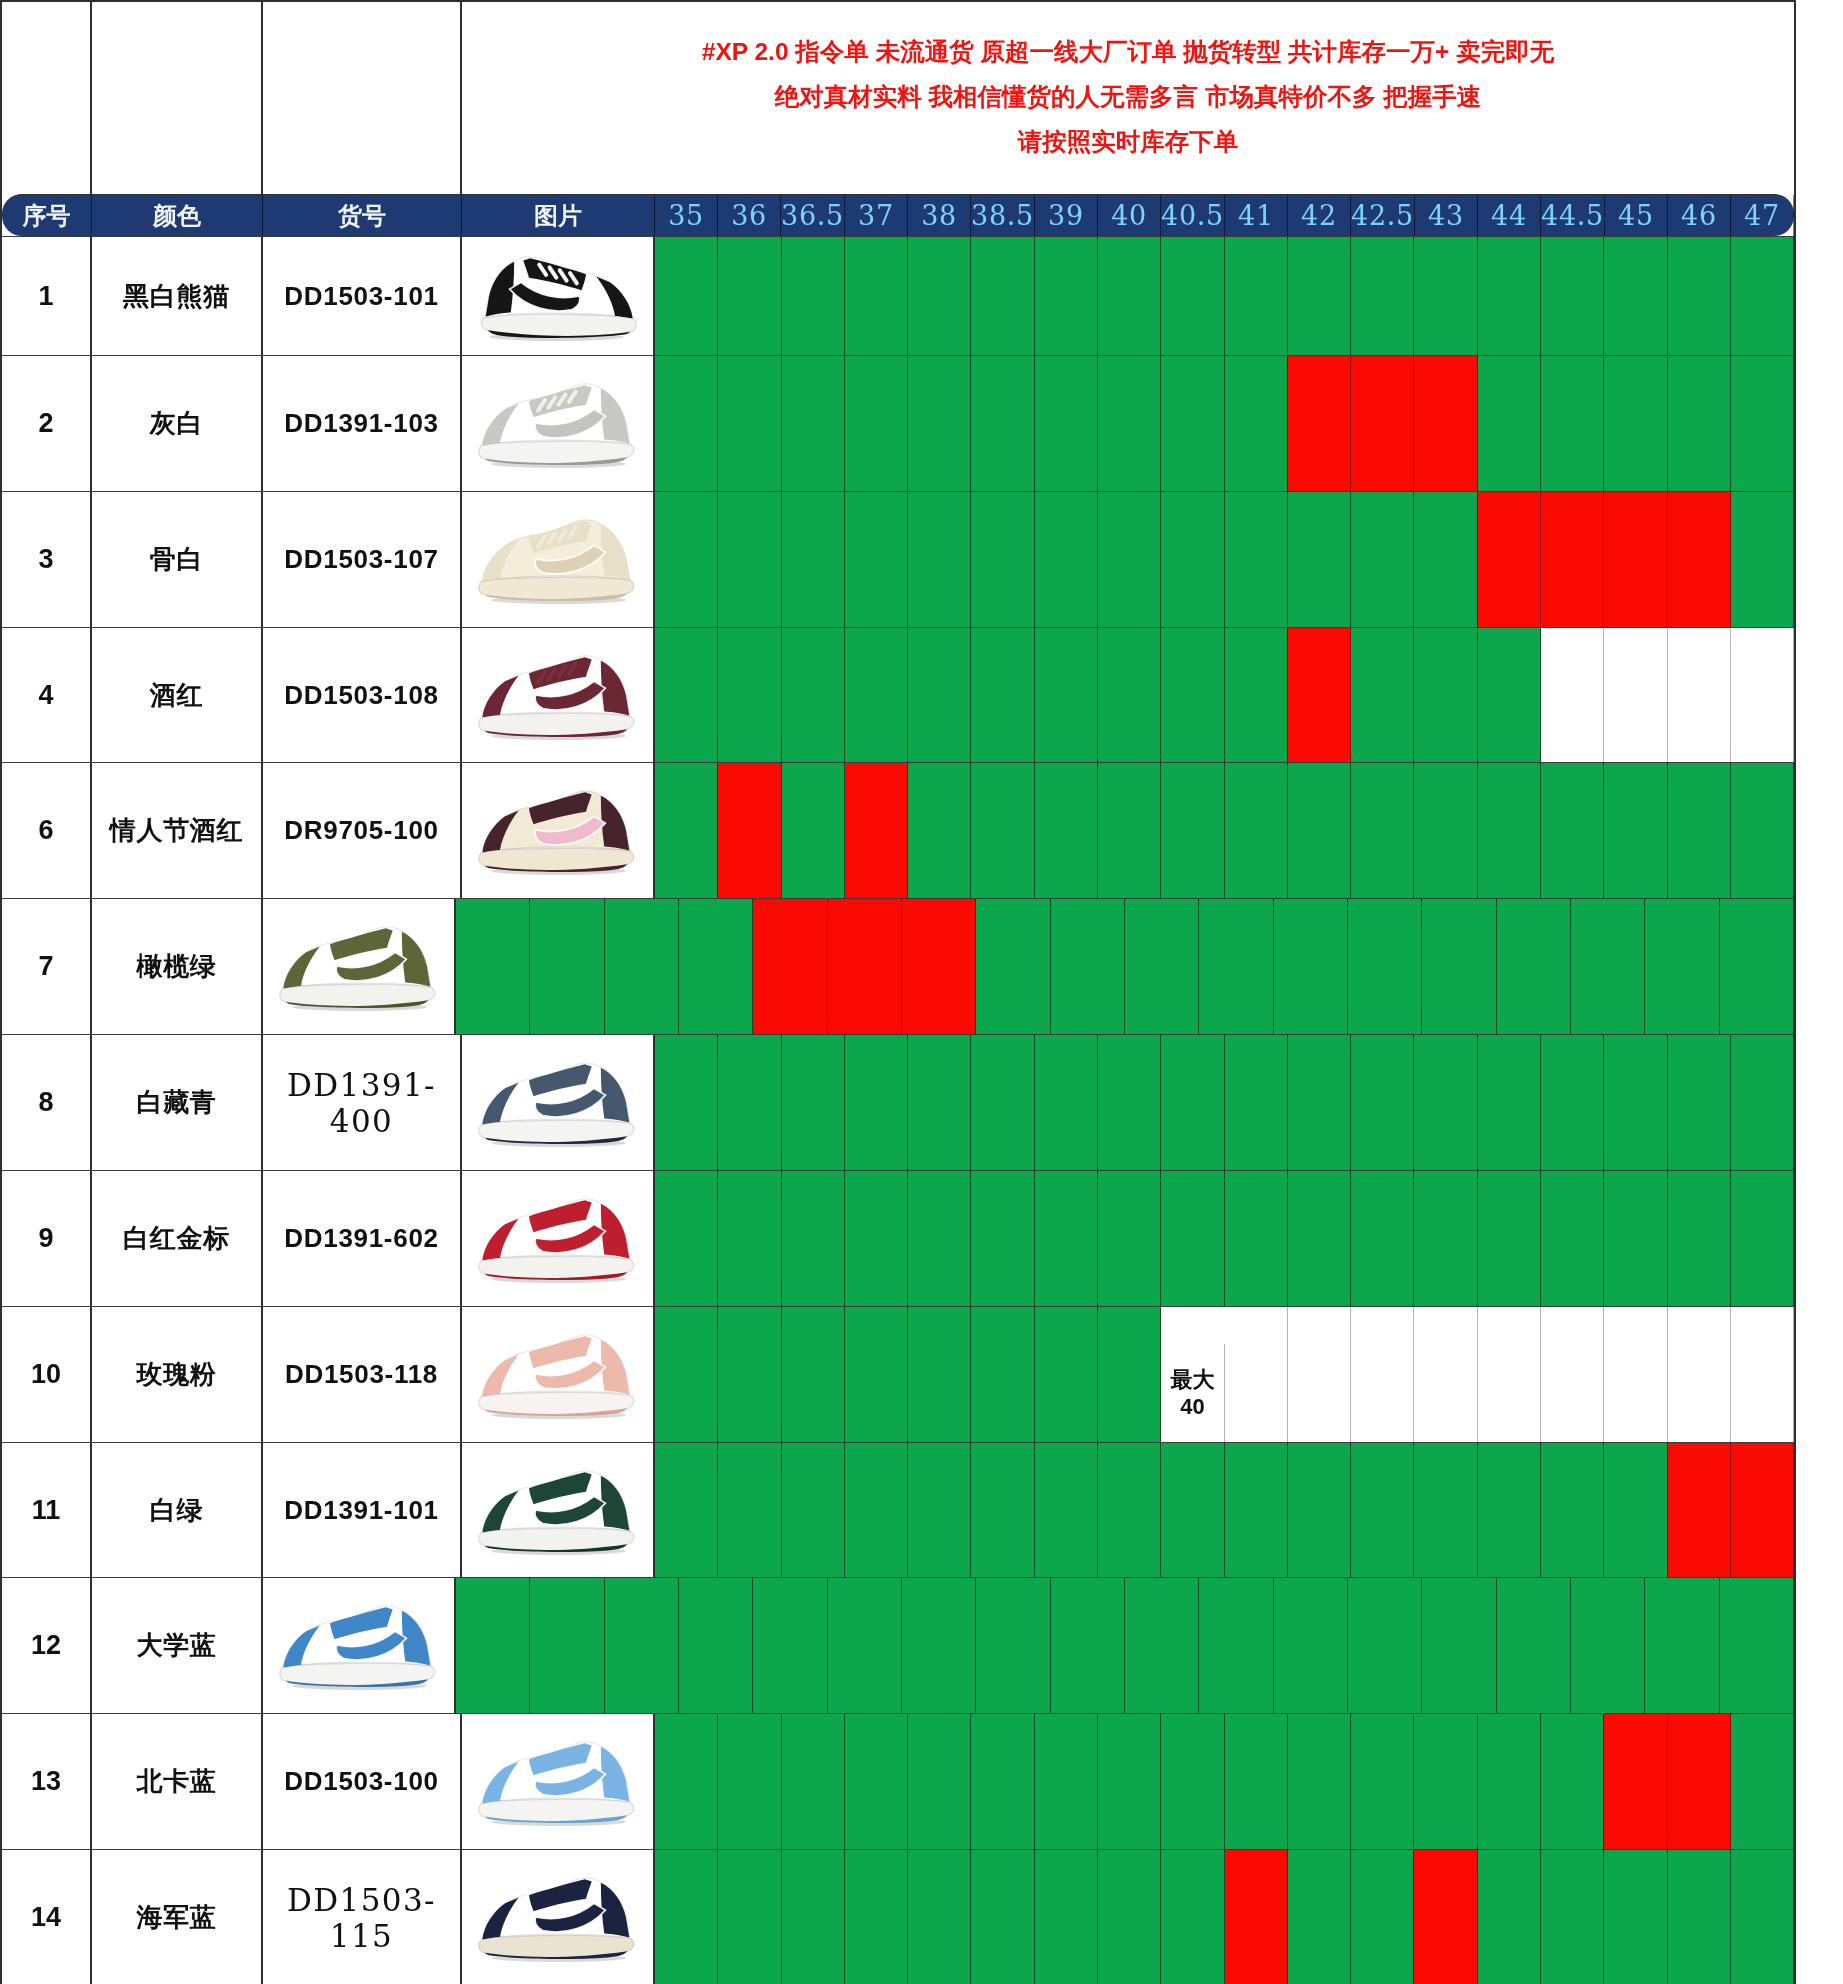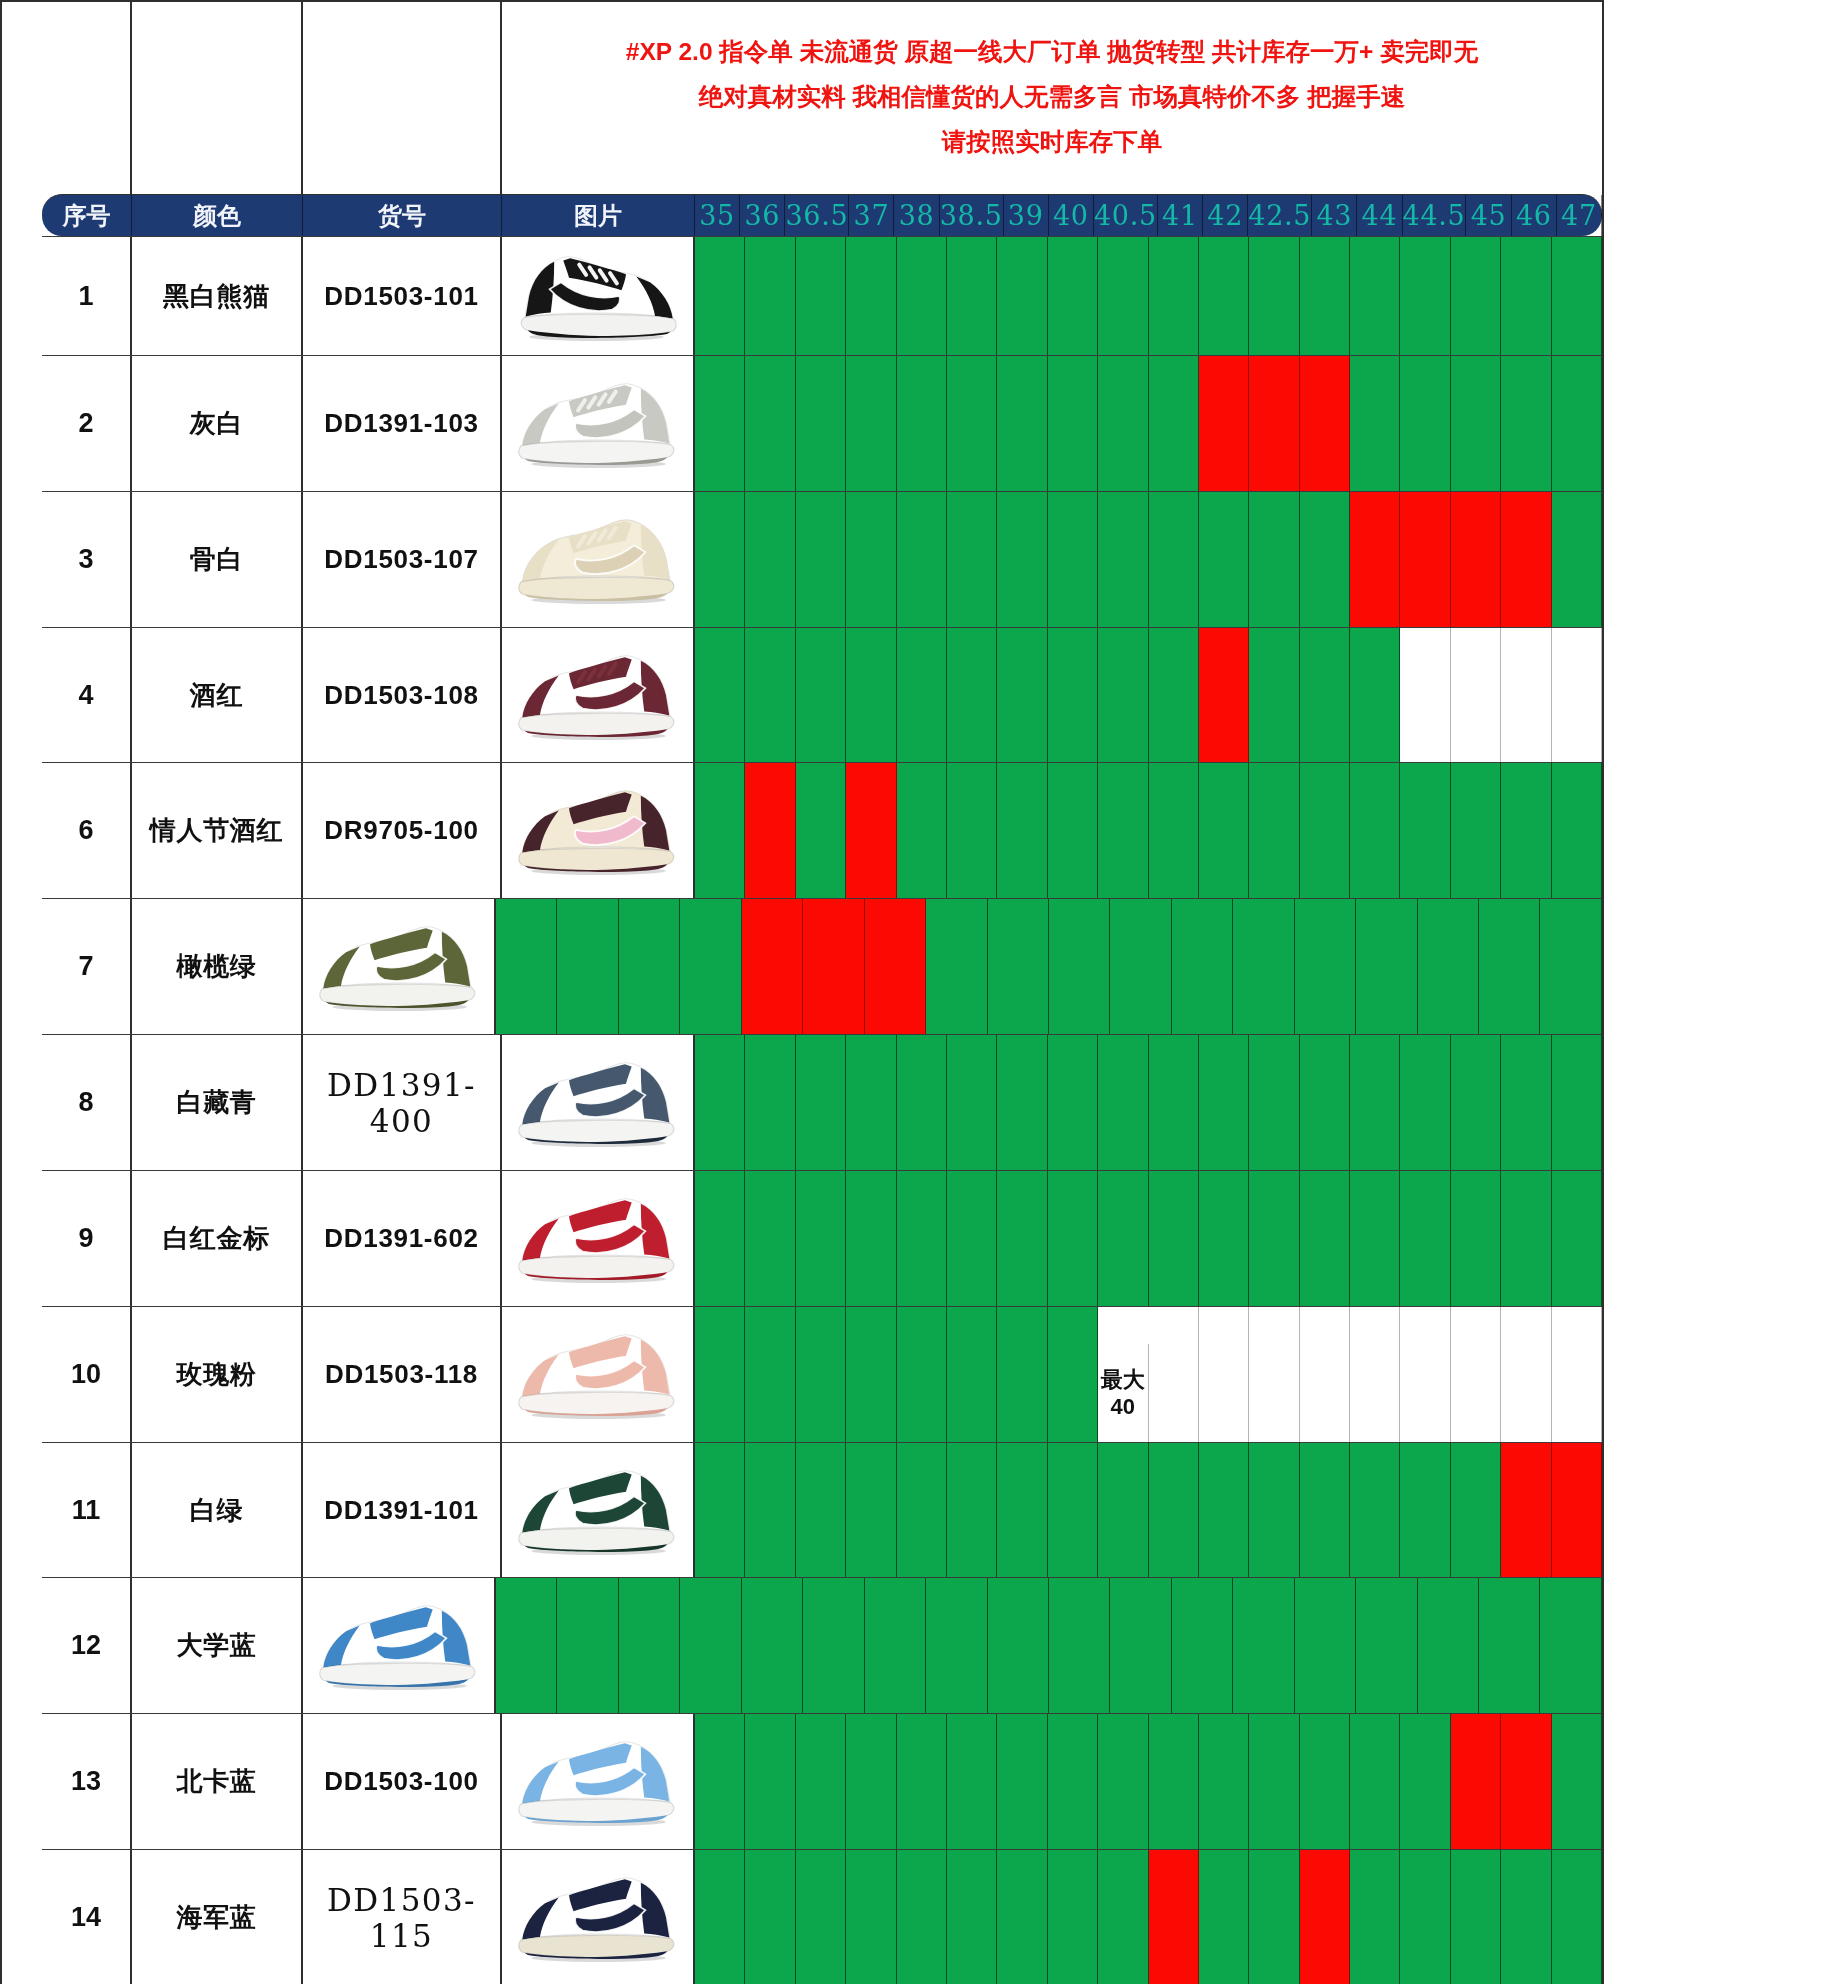--- a/index.html
+++ b/index.html
@@ -2,24 +2,24 @@
 <html style="font-size:11.5px"><head>
 <meta charset="utf-8">
 <style>
   html,body{margin:0;padding:0;}
   body{
     width:1844px;height:1985px;background:#ffffff;position:relative;overflow:hidden;
     font-family:"Liberation Sans","DejaVu Sans",sans-serif;
     -webkit-font-smoothing:antialiased;
   }
   .sheet{
-    position:absolute;left:0;top:0;width:1604px;height:1985px;
+    position:absolute;left:0;top:0;width:1796px;height:1985px;
     display:flex;flex-direction:column;overflow:hidden;
     border-left:2.2px solid #2f2f2f;border-right:2.2px solid #2f2f2f;border-top:2.2px solid #2f2f2f;
-    box-sizing:border-box;background:#fff;padding-left:40px;
+    box-sizing:border-box;background:#fff;
   }
   .right-margin{position:absolute;top:0;right:0;width:48px;height:1985px;background:#ffffff;}
 
   
   .top-zone{height:192px;display:flex;flex:0 0 auto;}
   .top-cell{border-right:2.2px solid #2f2f2f;box-sizing:border-box;background:#fff;}
   .w-idx{flex:0 0 90px;}
   .w-color{flex:0 0 171px;}
   .w-sku{flex:0 0 199px;}
   .w-img{flex:0 0 193px;}
@@ -33,21 +33,21 @@
 
   
   .header-row{height:42px;flex:0 0 auto;display:flex;background:#1e3a73;border-top:1.4px solid #2f2f2f;box-sizing:border-box;border-radius:20px;}
   .hcell{
     display:flex;align-items:center;justify-content:center;color:#f2f4fb;
     border-right:1.4px solid rgba(0,0,0,0.5);box-sizing:border-box;
     font-weight:bold;font-size:24px;
   }
   .hcell.size-h{
     flex:1 1 0;font-family:"DejaVu Serif","Liberation Serif",serif;font-weight:400;font-size:27px;
-    color:#14b8a6;letter-spacing:0.7px;
+    color:#7dd3fc;letter-spacing:0.7px;
   }
 
   
   .tbody{flex:1 1 auto;display:flex;flex-direction:column;}
   .row{display:flex;flex:1 1 0;border-top:1.4px solid #3a3a3a;box-sizing:border-box;min-height:0;}
   .row.row-first{flex:0 0 119px;}
   .cell{box-sizing:border-box;border-right:1.4px solid rgba(0,0,0,0.55);min-width:0;}
   .info{
     background:#fff;display:flex;align-items:center;justify-content:center;
     border-right:2.2px solid #2f2f2f;color:#111;text-align:center;

